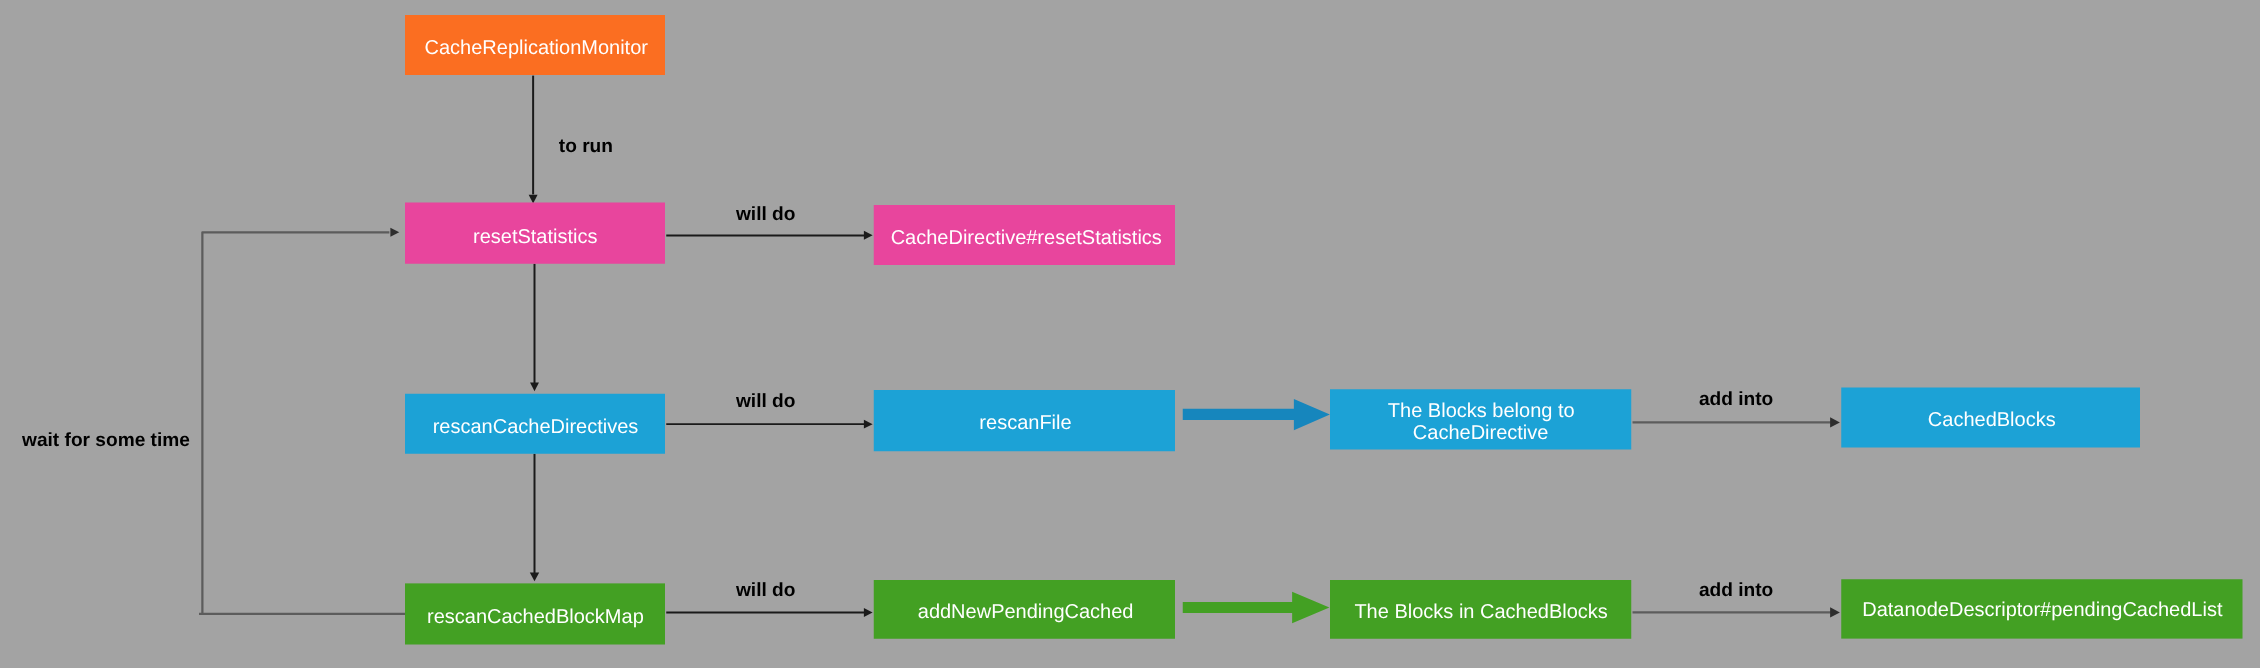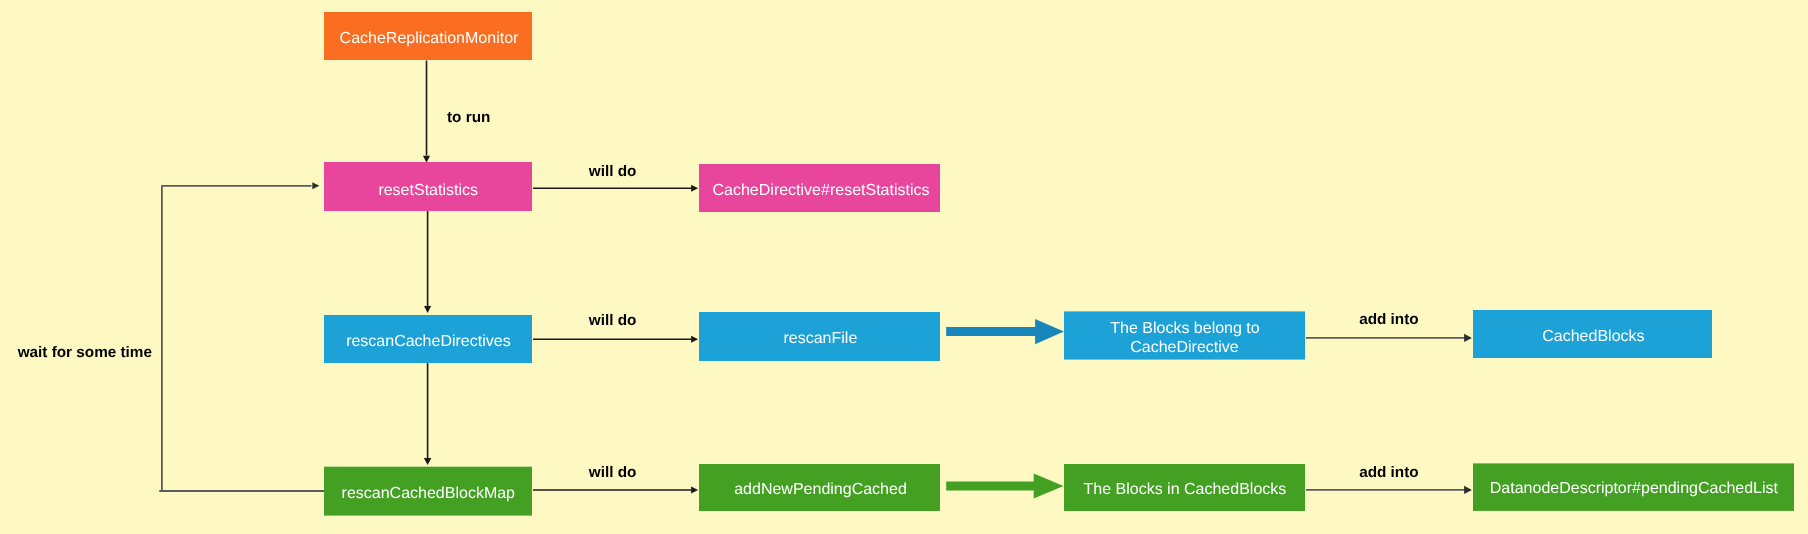--- a/index.html
+++ b/index.html
@@ -3,21 +3,21 @@
 <meta charset="utf-8">
 <title>CacheReplicationMonitor flow diagram</title>
 <style>
   html, body { margin:0; padding:0; }
   body {
     width:1808px; height:534px;
     background:#ffffff;
     font-family:"Liberation Sans", sans-serif;
     overflow:hidden;
   }
-  #stage { position:relative; width:1808px; height:534px; background:#fef9c3; }
+  #stage { position:relative; width:1808px; height:534px; background:#a3a3a3; }
   svg text { -webkit-font-smoothing:antialiased; text-rendering:geometricPrecision; }
   #canvas { position:absolute; left:0; top:0; will-change:transform; }
   .node-rect { stroke:none; }
   .node-label { font-family:"Liberation Sans", sans-serif; font-size:16px; fill:#ffffff;
                 text-anchor:middle; dominant-baseline:auto; }
   .edge-label { font-family:"Liberation Sans", sans-serif; font-size:15.3px; font-weight:bold;
                 fill:#000000; text-anchor:middle; }
   .connector { fill:none; stroke:#1a1a1a; stroke-width:1.6; }
   .connector.muted { stroke:#5c5c5c; stroke-width:1.8; stroke-linejoin:round; stroke-linecap:butt; }
   .connector-head { fill:#1a1a1a; stroke:none; }

